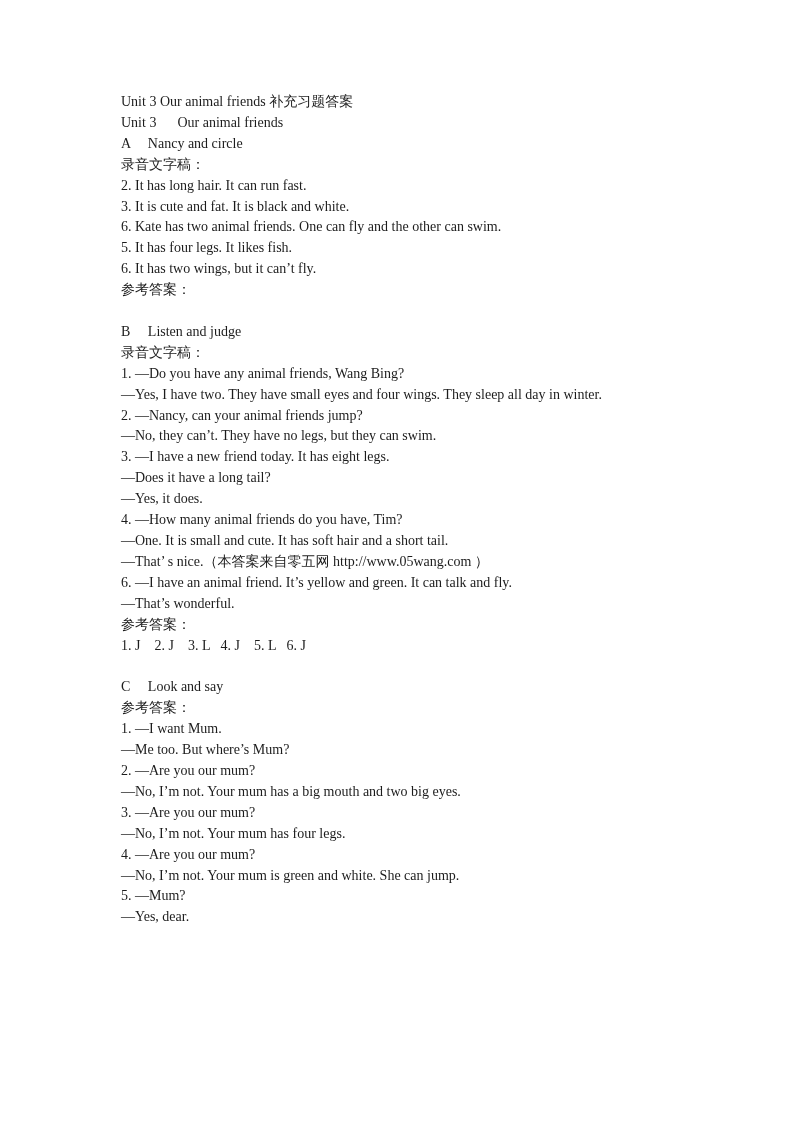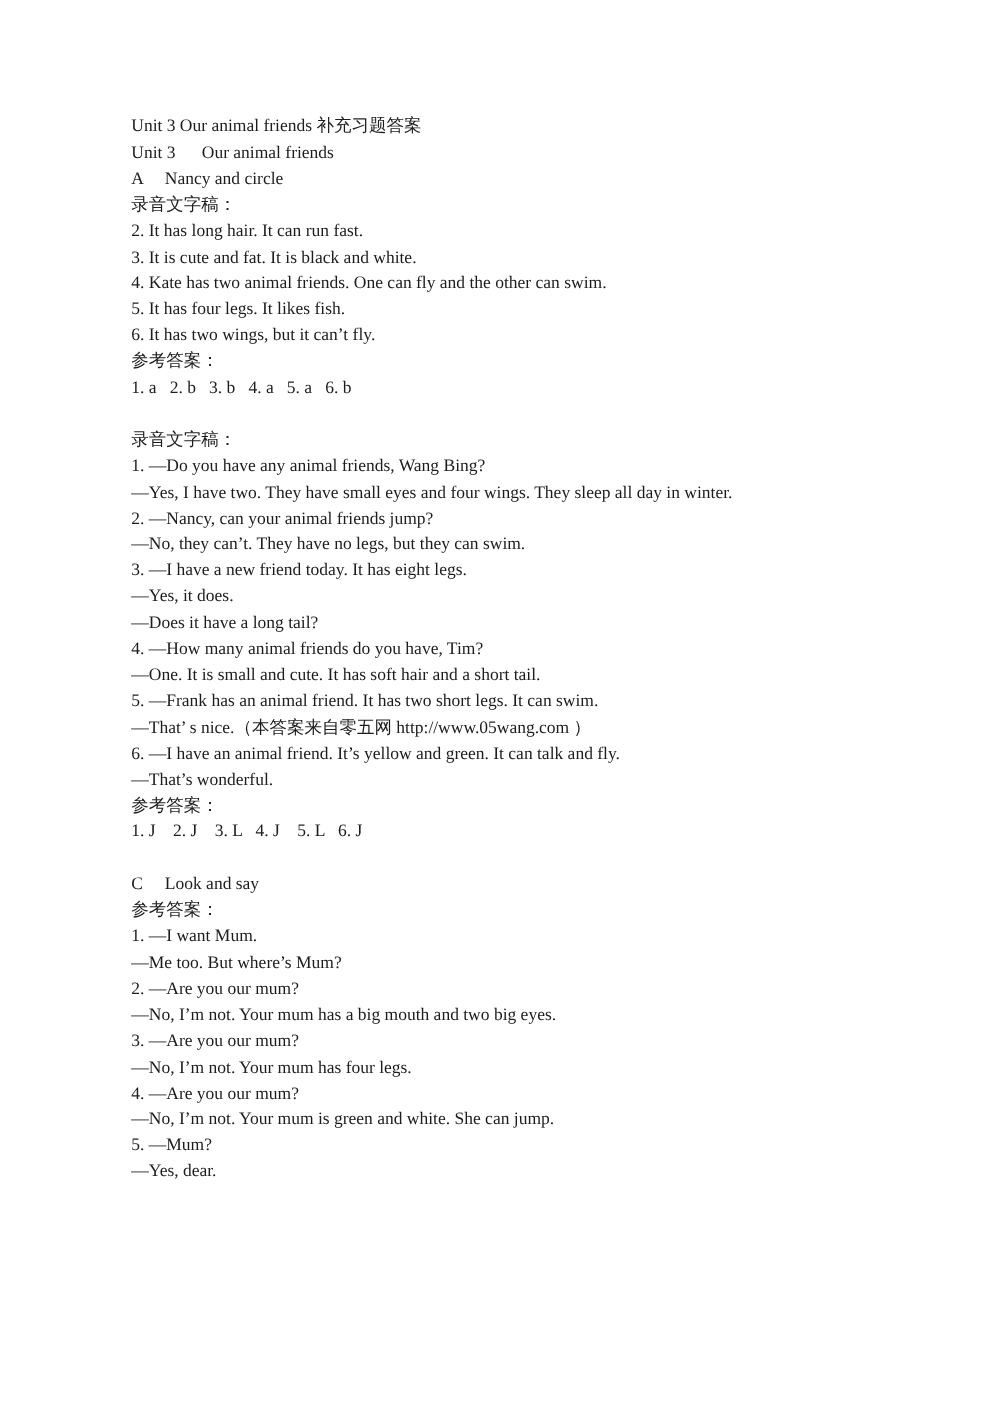--- a/index.html
+++ b/index.html
@@ -8,21 +8,21 @@
     background: #ffffff;
   }
   body {
     width: 793px;
     height: 1122px;
     position: relative;
     overflow: hidden;
   }
   .page {
     position: absolute;
-    left: 105px;
+    left: 121px;
     top: 92px;
     width: 630px;
   }
   .line {
     font-family: "Liberation Serif", "DejaVu Serif", serif;
     font-size: 14px;
     line-height: 20.9px;
     min-height: 20.9px;
     color: #1c1c1c;
     white-space: pre-wrap;
@@ -32,37 +32,36 @@
 <body>
 
 <div class="page">
   <div class="line">Unit 3 Our animal friends 补充习题答案</div>
   <div class="line">Unit 3      Our animal friends</div>
   <div>
       <div class="line">A     Nancy and circle</div>
       <div class="line">录音文字稿：</div>
       <div class="line">2. It has long hair. It can run fast.</div>
       <div class="line">3. It is cute and fat. It is black and white.</div>
-      <div class="line">4. Kate has two animal friends. One can fly and the other can swim.</div>
+      <div class="line">6. Kate has two animal friends. One can fly and the other can swim.</div>
       <div class="line">5. It has four legs. It likes fish.</div>
       <div class="line">6. It has two wings, but it can’t fly.</div>
       <div class="line">参考答案：</div>
-      <div class="line">1. a   2. b   3. b   4. a   5. a   6. b</div>
       <div class="line"></div>
+      <div class="line">B     Listen and judge</div>
       <div class="line">录音文字稿：</div>
       <div class="line">1. —Do you have any animal friends, Wang Bing?</div>
       <div class="line">—Yes, I have two. They have small eyes and four wings. They sleep all day in winter.</div>
       <div class="line">2. —Nancy, can your animal friends jump?</div>
       <div class="line">—No, they can’t. They have no legs, but they can swim.</div>
       <div class="line">3. —I have a new friend today. It has eight legs.</div>
+      <div class="line">—Does it have a long tail?</div>
       <div class="line">—Yes, it does.</div>
-      <div class="line">—Does it have a long tail?</div>
       <div class="line">4. —How many animal friends do you have, Tim?</div>
       <div class="line">—One. It is small and cute. It has soft hair and a short tail.</div>
-      <div class="line">5. —Frank has an animal friend. It has two short legs. It can swim.</div>
       <div class="line">—That’ s nice.（本答案来自零五网 http://www.05wang.com ）</div>
       <div class="line">6. —I have an animal friend. It’s yellow and green. It can talk and fly.</div>
       <div class="line">—That’s wonderful.</div>
       <div class="line">参考答案：</div>
       <div class="line">1. J    2. J    3. L   4. J    5. L   6. J</div>
       <div class="line"></div>
       <div class="line">C     Look and say</div>
       <div class="line">参考答案：</div>
       <div class="line">1. —I want Mum.</div>
       <div class="line">—Me too. But where’s Mum?</div>

